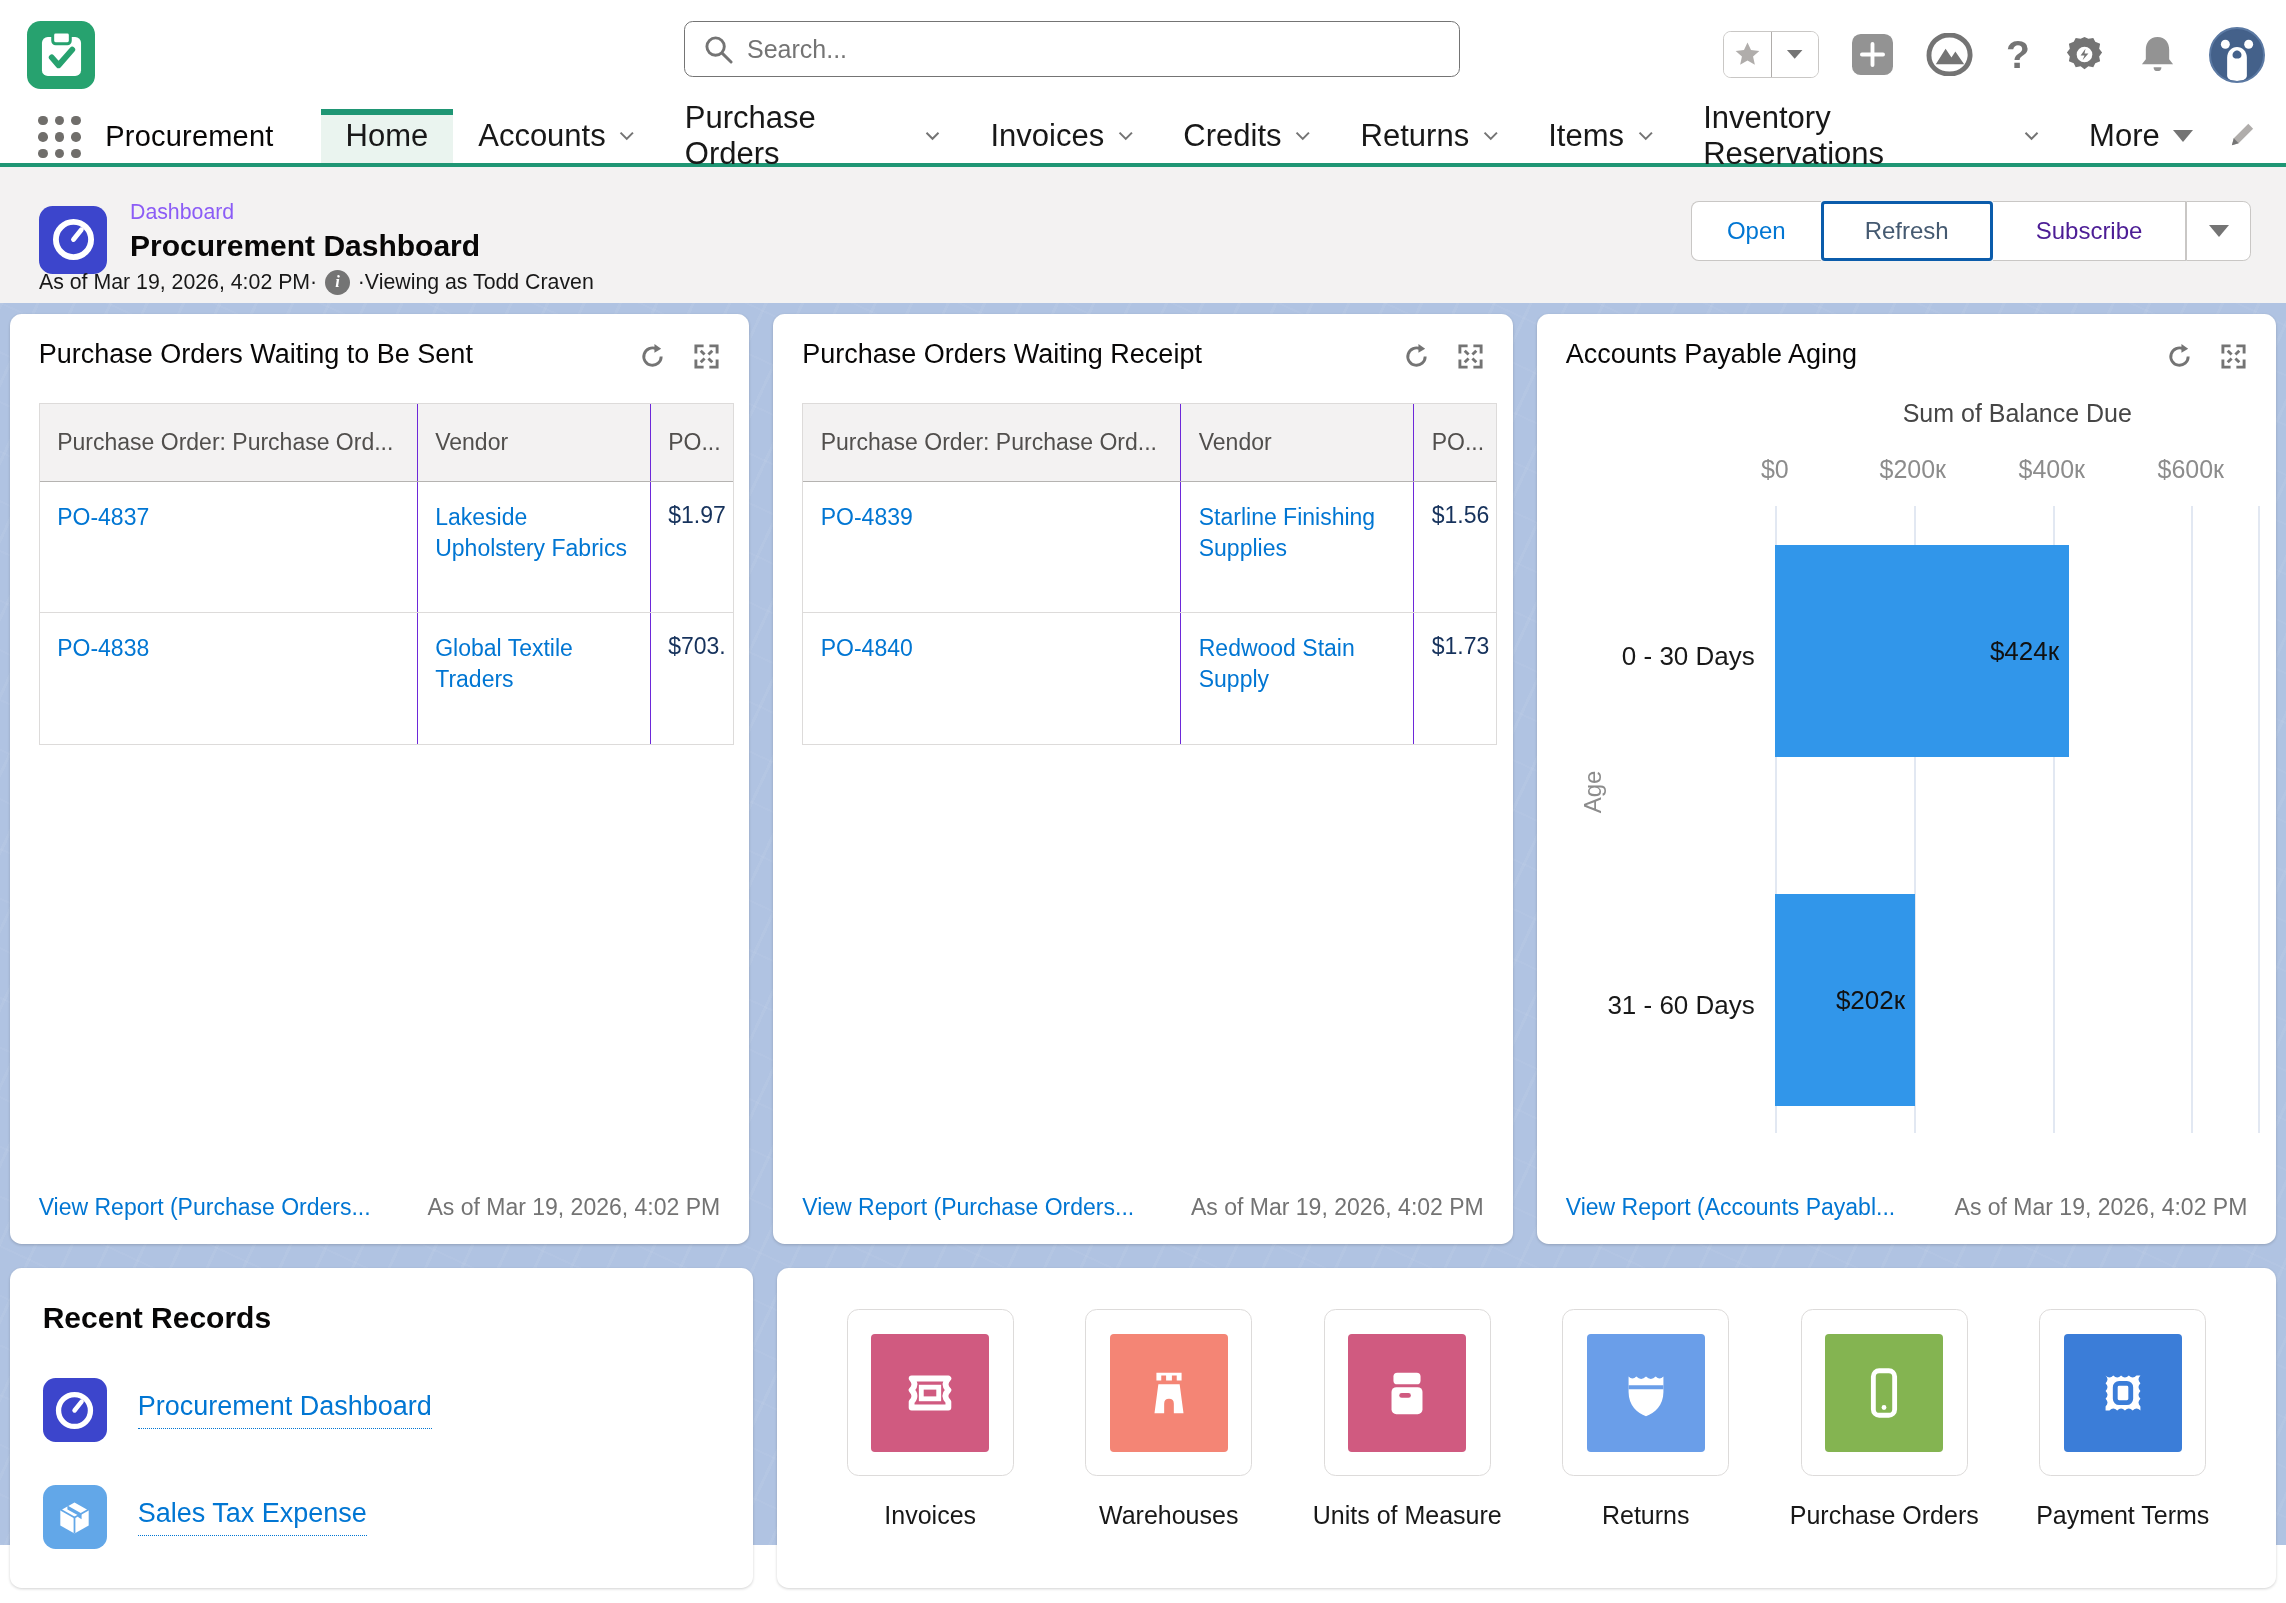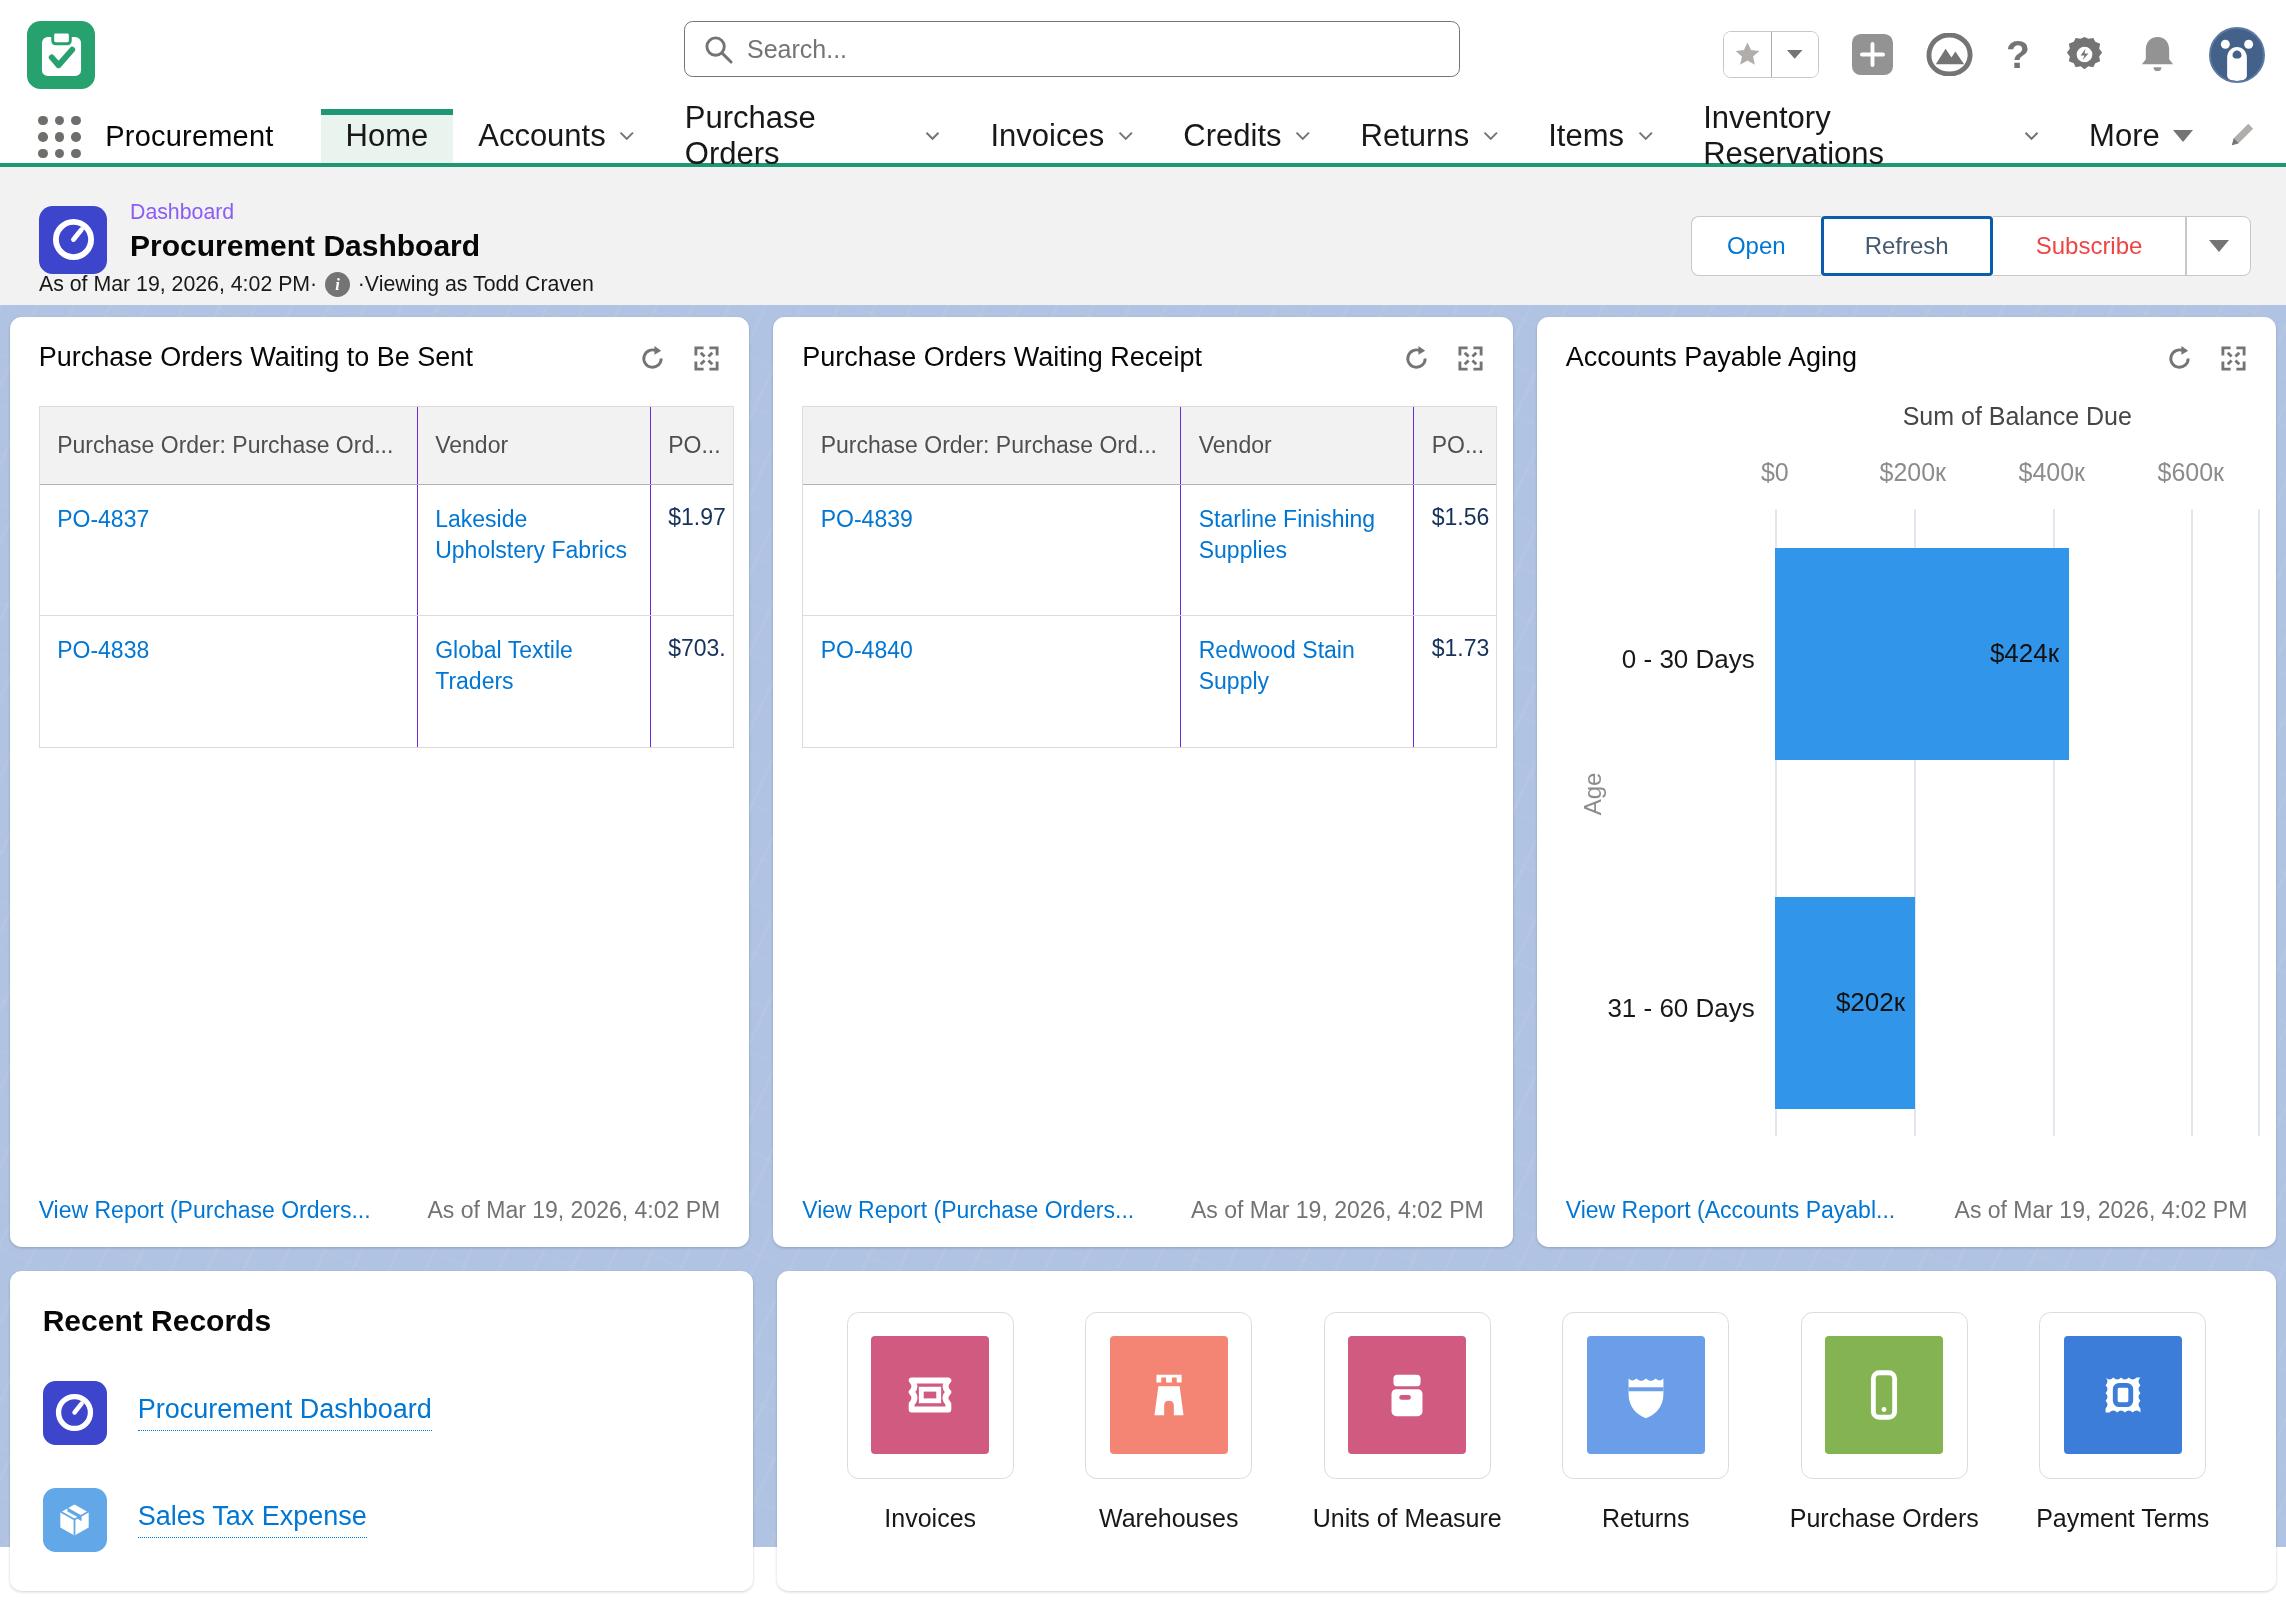--- a/index.html
+++ b/index.html
@@ -45,26 +45,26 @@
 
   
   .page-header { background:#f3f2f2; padding:33px 35px 29px 39px; display:flex; align-items:flex-start; position:relative; }
   .ph-icon { width:68px; height:68px; border-radius:13.6px; background:#3c45cc; display:flex; align-items:center;
              justify-content:center; margin-right:23px; margin-top:5.8px; }
   .ph-type { font-size:21.3px; color:#8b5cf6; }
   .ph-title { font-size:30px; font-weight:800; color:#080707; margin-top:3.9px; }
   .ph-sub { position:absolute; left:39px; bottom:8px; font-size:21.3px; color:#181818; display:flex; align-items:center; gap:7.8px; }
   .info-dot { width:25px; height:25px; border-radius:50%; background:#747474; color:#fff; font-size:16.5px;
               display:inline-flex; align-items:center; justify-content:center; font-weight:bold; font-family:"Liberation Serif",serif; font-style:italic; }
-  .ph-buttons { margin-left:auto; display:flex; margin-top:16px; }
+  .ph-buttons { margin-left:auto; display:flex; margin-top:1px; }
   .btn { height:60px; background:#fff; border:1.5px solid #c9c7c5; font-size:24px; padding:0 35px;
          display:flex; align-items:center; justify-content:center; cursor:pointer; font-family:"Liberation Sans",sans-serif; }
   .btn.open { border-radius:7.8px 0 0 7.8px; color:#0176d3; border-right:none; }
   .btn.refresh { color:#455a71; border:3.9px solid #0b5cab; border-radius:3.9px; z-index:2; padding:0 41px; }
-  .btn.subscribe { color:#ef4444; border-left:none; padding:0 43px; }
+  .btn.subscribe { color:#4c1d95; border-left:none; padding:0 43px; }
   .btn.caret-btn { border-radius:0 7.8px 7.8px 0; border-left:1.5px solid #c9c7c5; padding:0 21.3px; }
 
   
   .content { height:1242px; background:#b0c3e2;
              background-image:repeating-linear-gradient(115deg, rgba(255,255,255,.05) 0 2.9px, rgba(0,0,0,0) 2.9px 33px),
                               repeating-linear-gradient(25deg, rgba(255,255,255,.04) 0 1.9px, rgba(0,0,0,0) 1.9px 45px);
              padding:11.6px 9.7px 0 9.7px; }
   .row1 { display:flex; gap:24px; }
   .card { background:#fff; border-radius:11.6px; box-shadow:0 1px 2.9px rgba(0,0,0,.18); }
   .widget { flex:1 1 0; height:930px; display:flex; flex-direction:column; padding:25px 29px 23px 29px; overflow:hidden; }

